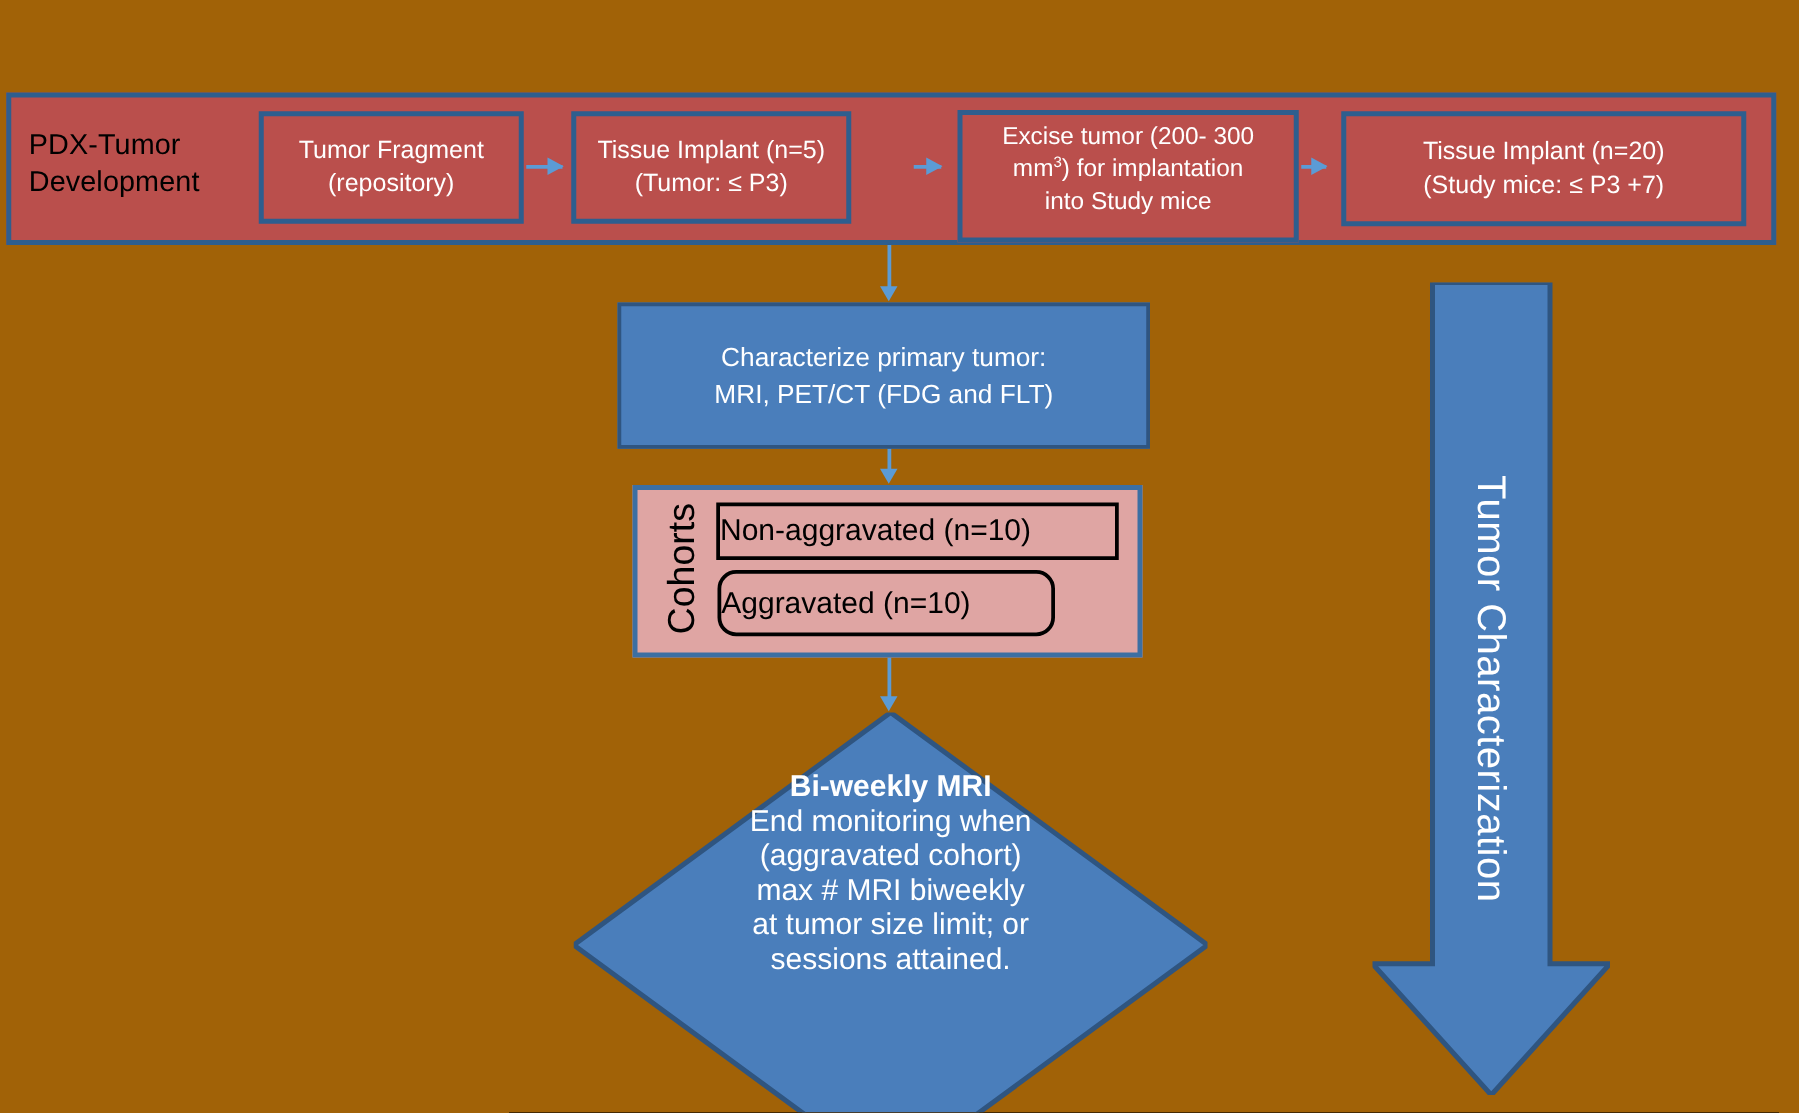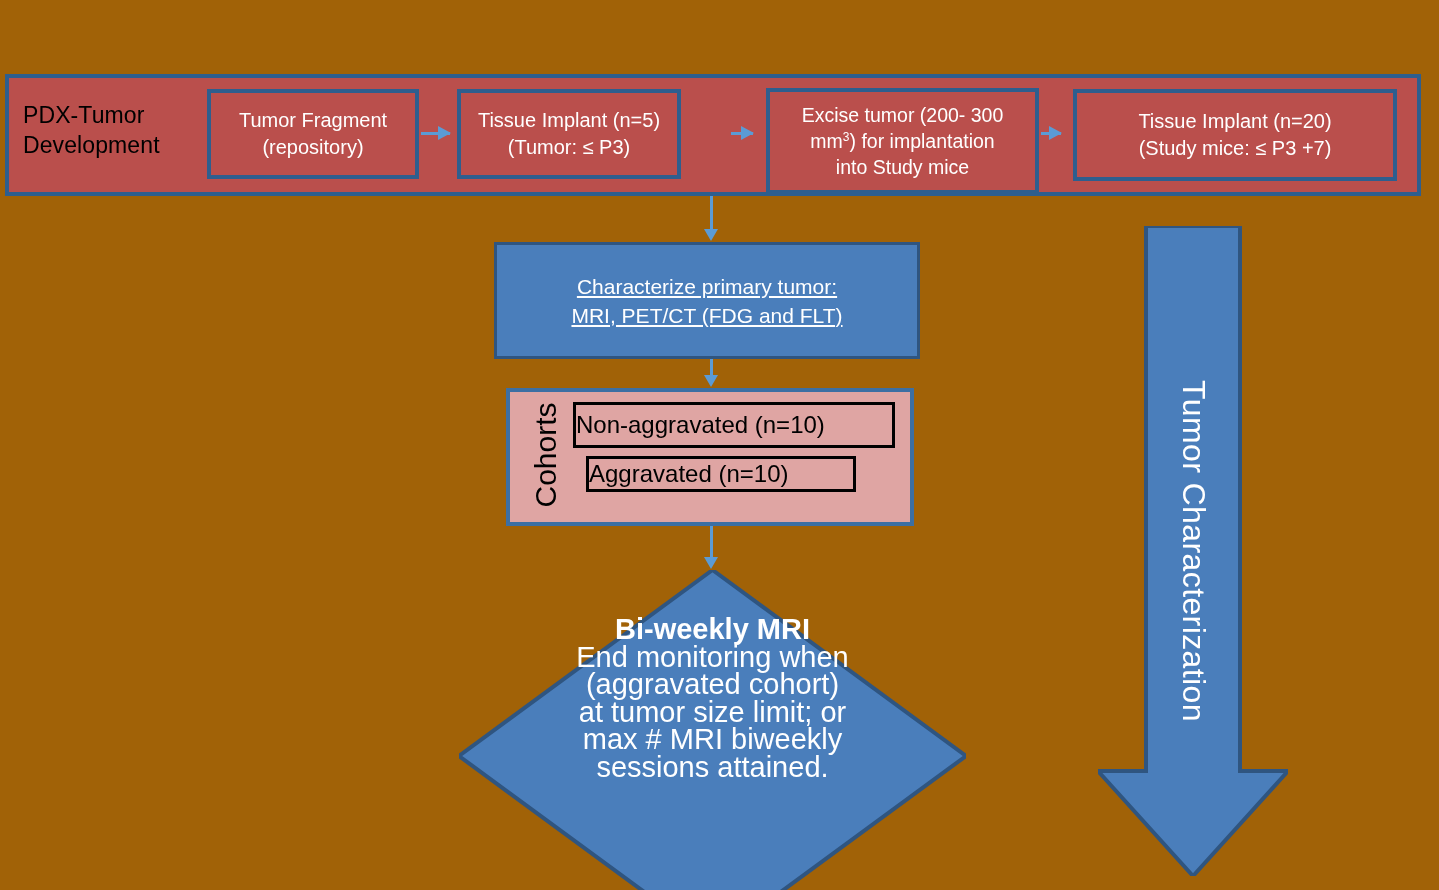--- a/index.html
+++ b/index.html
@@ -33,21 +33,21 @@
     box-sizing:border-box;
     color:#FFFFFF;
     display:flex;align-items:center;justify-content:center;
     text-align:center;
     font-size:20px;
     line-height:27px;
     padding:16px 6px;
   }
   #rbox0{left:207px;top:89px;width:212px;height:90px;}
   #rbox1{left:457px;top:89px;width:224px;height:90px;}
-  #rbox2{left:766px;top:88px;width:273px;height:106px;font-size:19.5px;line-height:26px;}
+  #rbox2{left:766px;top:88px;width:273px;height:106px;font-size:19.5px;line-height:26px;align-items:flex-end;}
   #rbox3{left:1073px;top:89px;width:324px;height:92px;}
   .rbox sup{font-size:12px;vertical-align:super;line-height:0;}
 
   
   .harrow{
     position:absolute;
     height:3px;background:#5B9BD5;
   }
   .harrow::after{
     content:"";
@@ -81,21 +81,21 @@
   
   .bbox{
     position:absolute;
     left:494px;top:242px;width:426px;height:117px;
     background:#4A7EBB;
     border:3px solid #2F5580;
     box-sizing:border-box;
     color:#FFFFFF;
     display:flex;align-items:center;justify-content:center;
     text-align:center;
-    font-size:21px;line-height:29px;text-decoration:underline;
+    font-size:21px;line-height:29px;
   }
 
   
   .cohorts{
     position:absolute;
     left:506px;top:388px;width:408px;height:138px;
     background:#DFA5A3;
     border:4px solid #3C6FA3;
     box-sizing:border-box;
   }
@@ -113,34 +113,34 @@
   .cohort-item{
     position:absolute;
     background:#DFA5A3;
     border:3px solid #000;
     box-sizing:border-box;
     color:#000;
     display:flex;align-items:center;
     font-size:24px;
   }
   #cohort0{left:63px;top:10px;width:322px;height:46px;}
-  #cohort1{left:76px;top:64px;width:270px;height:36px;}
+  #cohort1{left:64px;top:64px;width:270px;height:53px;border-radius:15px;}
 
   
   .diamond-wrap{
     position:absolute;
     left:459px;top:570px;width:507px;height:372px;
   }
   .diamond-wrap svg{display:block;width:100%;height:100%;}
   .diamond-text{
     position:absolute;
     left:0;top:46px;width:507px;
     text-align:center;
     color:#FFFFFF;
-    font-size:29px;line-height:27.5px;
+    font-size:24px;line-height:27.5px;
     pointer-events:none;
   }
   .diamond-text .hd{font-weight:bold;}
 
   
   .bigarrow{
     position:absolute;
     left:1098px;top:226px;width:190px;height:650px;
   }
   .bigarrow svg{display:block;width:100%;height:100%;}
@@ -218,22 +218,22 @@
   </div>
 
   <div class="diamond-wrap">
     <svg viewBox="0 0 507 372" preserveAspectRatio="none">
       <polygon points="253.5,0 507,186 253.5,372 0,186" fill="#4A7EBB" stroke="#2F5580" stroke-width="4"></polygon>
     </svg>
     <div class="diamond-text">
       <div class="hd">Bi-weekly MRI</div>
       <div>End monitoring when</div>
       <div>(aggravated cohort)</div>
+      <div>max # MRI biweekly</div>
       <div>at tumor size limit; or</div>
-      <div>max # MRI biweekly</div>
       <div>sessions attained.</div>
     </div>
   </div>
 
   <div class="bigarrow">
     <svg viewBox="0 0 190 650" preserveAspectRatio="none">
       <polygon points="48,0 142,0 142,545 190,545 95,650 0,545 48,545" fill="#4A7EBB" stroke="#2F5580" stroke-width="4"></polygon>
     </svg>
     <div class="bigarrow-label">Tumor Characterization</div>
   </div>

